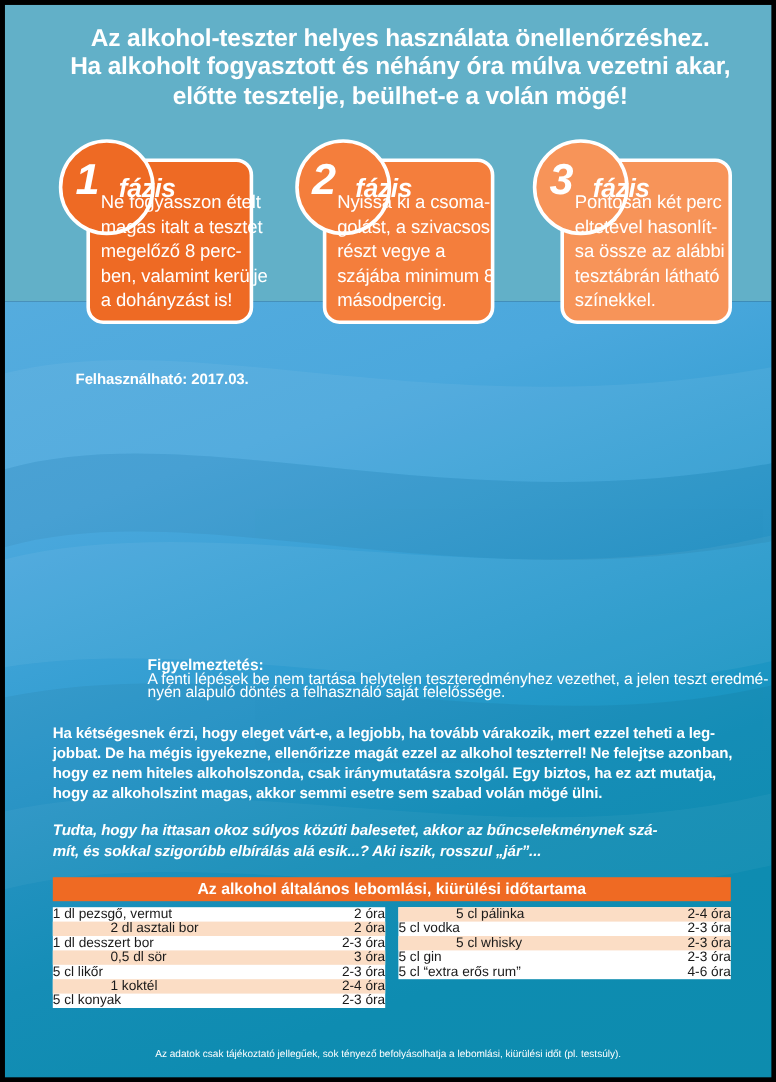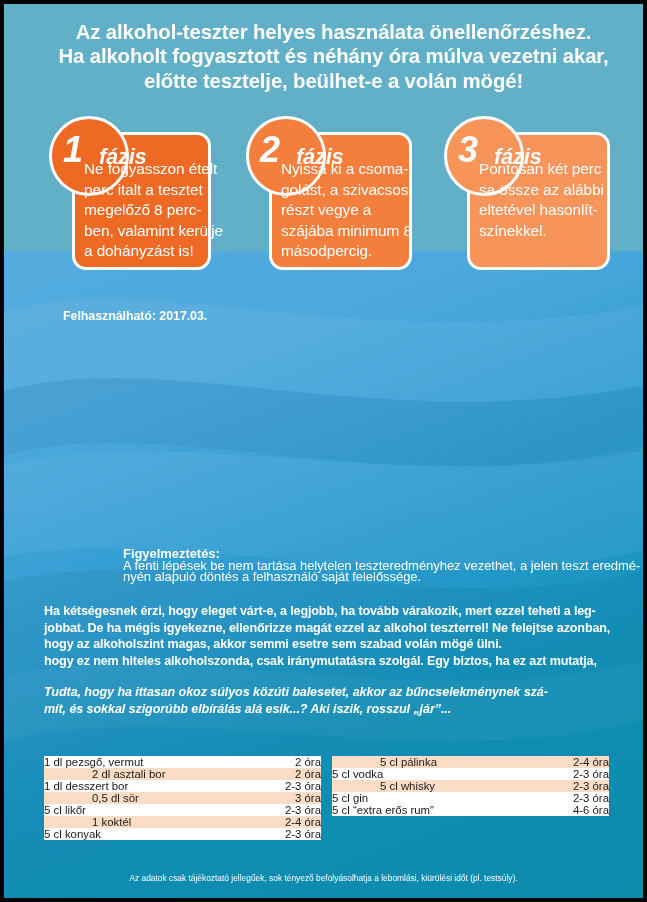--- a/index.html
+++ b/index.html
@@ -84,21 +84,21 @@
   </div>
 
   <div id="phases">
       <div class="phase">
         <div class="pbox" style="left:68px;top:128px;width:139px;height:138px;background:#ee6a24;"></div>
         <div class="pcircle" style="left:45px;top:112px;width:80px;height:80px;background:#ee6a24;"></div>
         <div class="pnum" style="left:59px;top:128px;">1</div>
         <div class="plabel" style="left:95px;top:142px;">fázis</div>
         <div class="ptext" style="left:80px;top:155px;">
           <div>Ne fogyasszon ételt</div>
-          <div>perc italt a tesztet</div>
+          <div>magas italt a tesztet</div>
           <div>megelőző 8 perc-</div>
           <div>ben, valamint kerülje</div>
           <div>a dohányzást is!</div>
         </div>
       </div>
       <div class="phase">
         <div class="pbox" style="left:265px;top:128px;width:143px;height:138px;background:#f47e3c;"></div>
         <div class="pcircle" style="left:242px;top:112px;width:80px;height:80px;background:#f47e3c;"></div>
         <div class="pnum" style="left:256px;top:128px;">2</div>
         <div class="plabel" style="left:292px;top:142px;">fázis</div>
@@ -110,49 +110,51 @@
           <div>másodpercig.</div>
         </div>
       </div>
       <div class="phase">
         <div class="pbox" style="left:463px;top:128px;width:143px;height:138px;background:#f79459;"></div>
         <div class="pcircle" style="left:440px;top:112px;width:80px;height:80px;background:#f79459;"></div>
         <div class="pnum" style="left:454px;top:128px;">3</div>
         <div class="plabel" style="left:490px;top:142px;">fázis</div>
         <div class="ptext" style="left:475px;top:155px;">
           <div>Pontosan két perc</div>
+          <div>eltetével hasonlít-</div>
           <div>sa össze az alábbi</div>
-          <div>eltetével hasonlít-</div>
+          <div>tesztábrán látható</div>
           <div>színekkel.</div>
         </div>
       </div>
     </div>
 
   <div class="expiry" style="left:59px;top:305px;">Felhasználható: 2017.03.</div>
 
   <div id="gauge" style="left:110px;top:295px;width:460px;height:240px;"></div>
 
   <div class="warn" style="left:119px;top:544px;">
     <div style="font-weight:bold">Figyelmeztetés:</div>
     <div>A fenti lépések be nem tartása helytelen teszteredményhez vezethet, a jelen teszt eredmé-</div>
     <div>nyén alapuló döntés a felhasználó saját felelőssége.</div>
   </div>
 
   <div class="btext" style="left:40px;top:599px;">
     <div>Ha kétségesnek érzi, hogy eleget várt-e, a legjobb, ha tovább várakozik, mert ezzel teheti a leg-</div>
     <div>jobbat. De ha mégis igyekezne, ellenőrizze magát ezzel az alkohol teszterrel! Ne felejtse azonban,</div>
+    <div>hogy ez nem hiteles alkoholszonda, csak iránymutatásra szolgál. Egy biztos, ha ez azt mutatja,</div>
     <div>hogy az alkoholszint magas, akkor semmi esetre sem szabad volán mögé ülni.</div>
-    <div>hogy ez nem hiteles alkoholszonda, csak iránymutatásra szolgál. Egy biztos, ha ez azt mutatja,</div>
   </div>
 
   <div class="emph" style="left:40px;top:680px;">
     <div>Tudta, hogy ha ittasan okoz súlyos közúti balesetet, akkor az bűncselekménynek szá-</div>
     <div>mít, és sokkal szigorúbb elbírálás alá esik...? Aki iszik, rosszul „jár”...</div>
   </div>
 
+  <div class="tbl-title" style="left:40px;top:727px;width:565px;height:20px;line-height:20px;">Az alkohol általános lebomlási, kiürülési időtartama</div>
 
   <div class="tbl" id="tbl-left" style="left:40px;top:752px;width:277px;">
       <div class="trow">
         <span>1 dl pezsgő, vermut</span>
         <span>2 óra</span>
       </div>
       <div class="trow alt">
         <span>2 dl asztali bor</span>
         <span>2 óra</span>
       </div>

